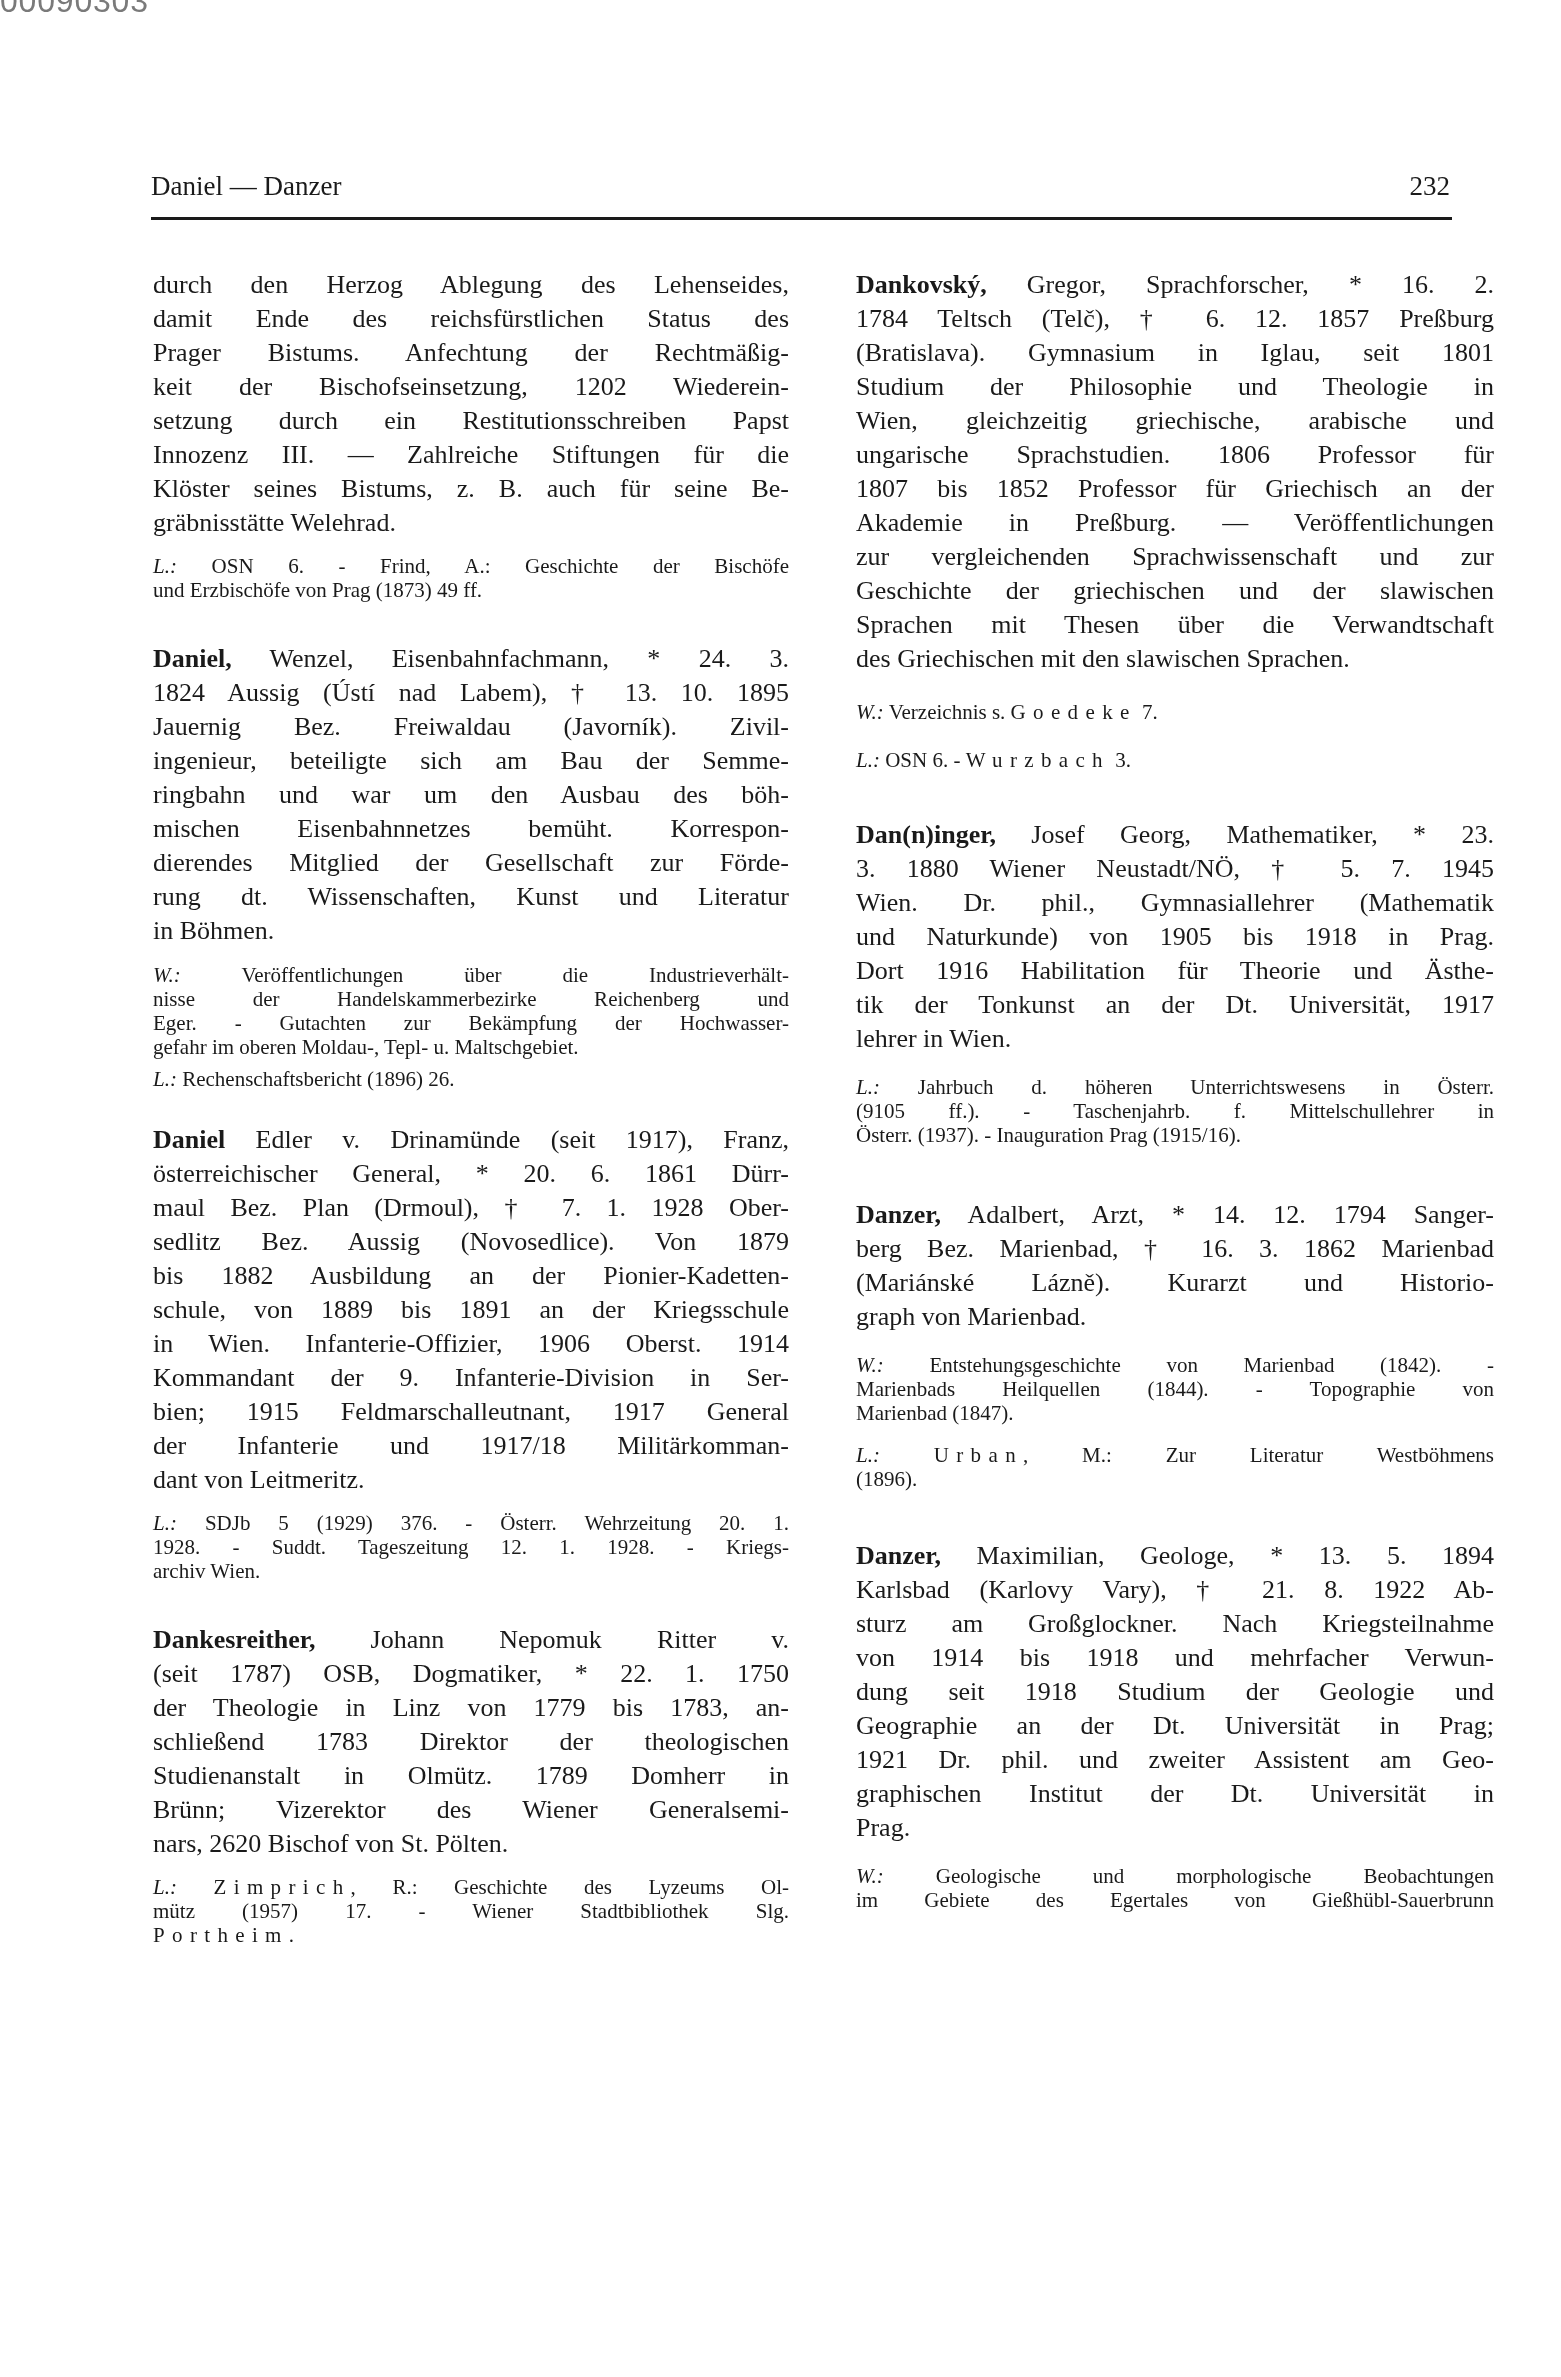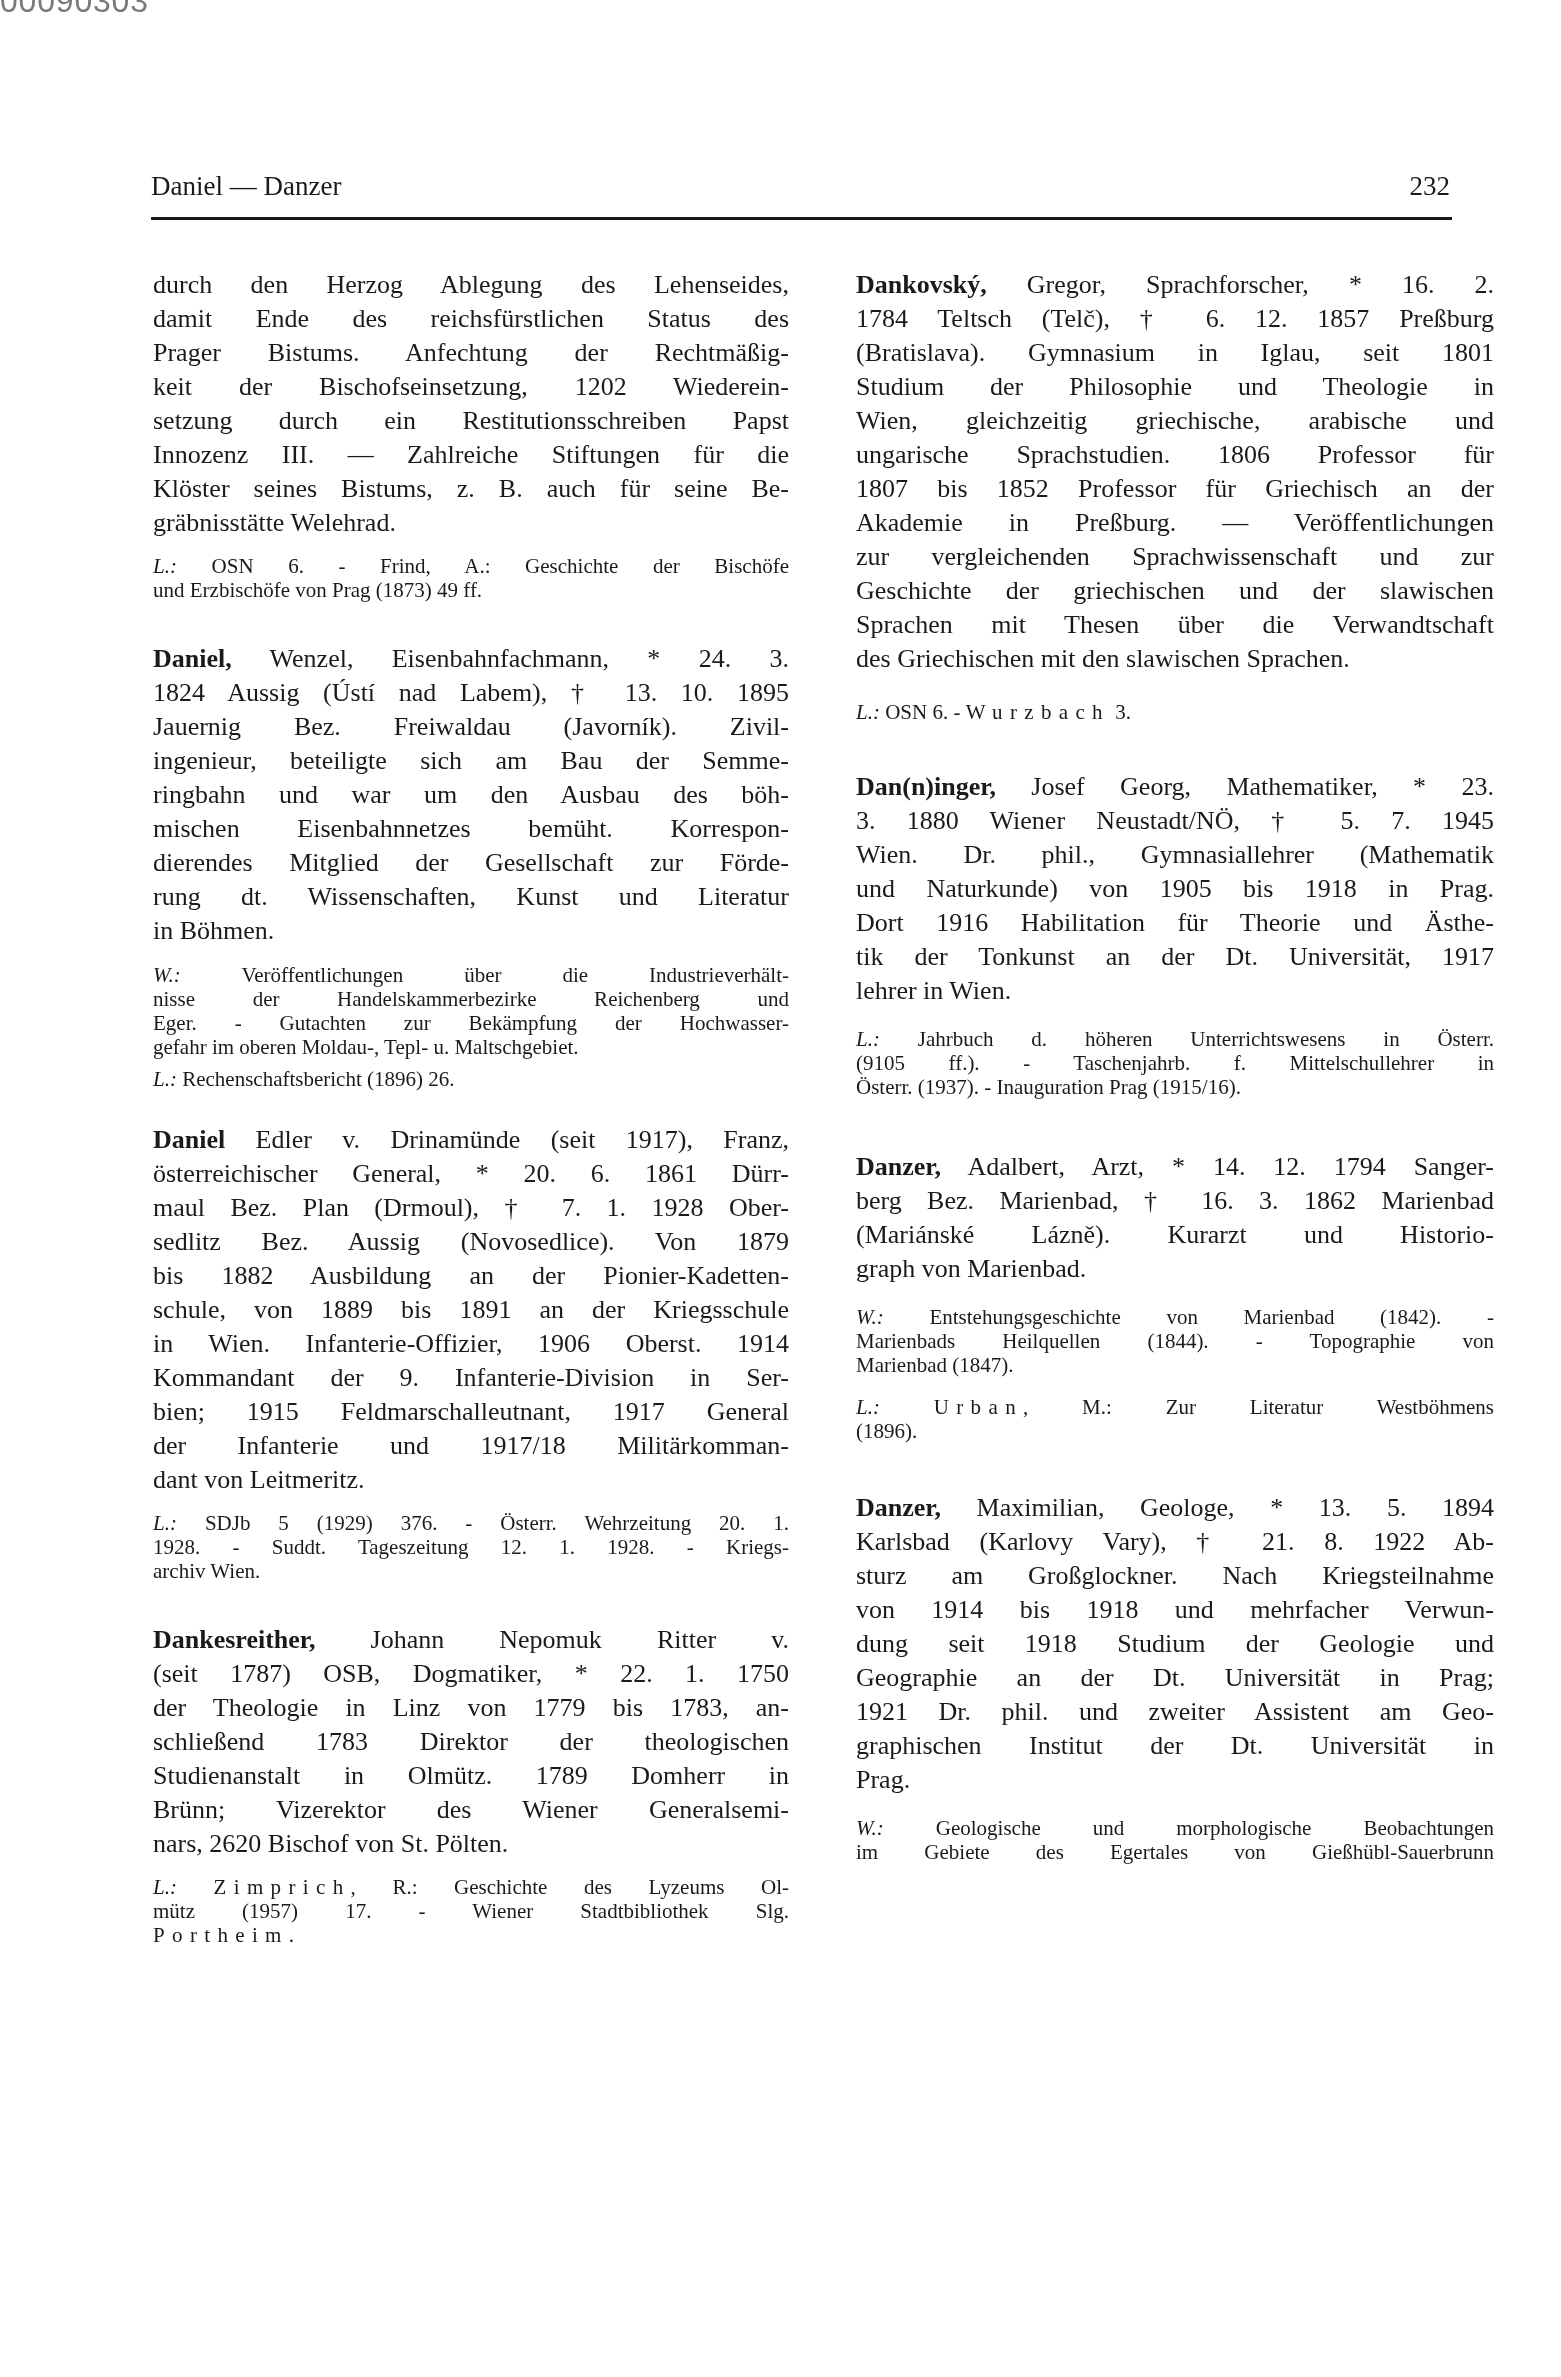--- a/index.html
+++ b/index.html
@@ -126,20 +126,23 @@
     <span class="body-line">Studium der Philosophie und Theologie in</span>
     <span class="body-line">Wien, gleichzeitig griechische, arabische und</span>
     <span class="body-line">ungarische Sprachstudien. 1806 Professor für</span>
     <span class="body-line">1807 bis 1852 Professor für Griechisch an der</span>
     <span class="body-line">Akademie in Preßburg. — Veröffentlichungen</span>
     <span class="body-line">zur vergleichenden Sprachwissenschaft und zur</span>
     <span class="body-line">Geschichte der griechischen und der slawischen</span>
     <span class="body-line">Sprachen mit Thesen über die Verwandtschaft</span>
     <span class="body-line last">des Griechischen mit den slawischen Sprachen.</span>
     <div class="note" style="margin-top:24px">
+      <span class="note-line last"><i class="sig">W.:</i> <span>Verzeichnis s. </span><span class="spaced">Goedeke</span><span> 7.</span></span>
+    </div>
+    <div class="note" style="margin-top:24px">
       <span class="note-line last"><i class="sig">L.:</i> <span>OSN 6. - </span><span class="spaced">Wurzbach</span><span> 3.</span></span>
     </div>
   </div>
 
   <div class="gap-entry" style="height:46px"></div>
 
   <div class="entry">
     <span class="body-line"><b class="lemma">Dan(n)inger,</b><span> Josef Georg, Mathematiker, * 23.</span></span>
     <span class="body-line">3. 1880 Wiener Neustadt/NÖ, † 5. 7. 1945</span>
     <span class="body-line">Wien. Dr. phil., Gymnasiallehrer (Mathematik</span>

